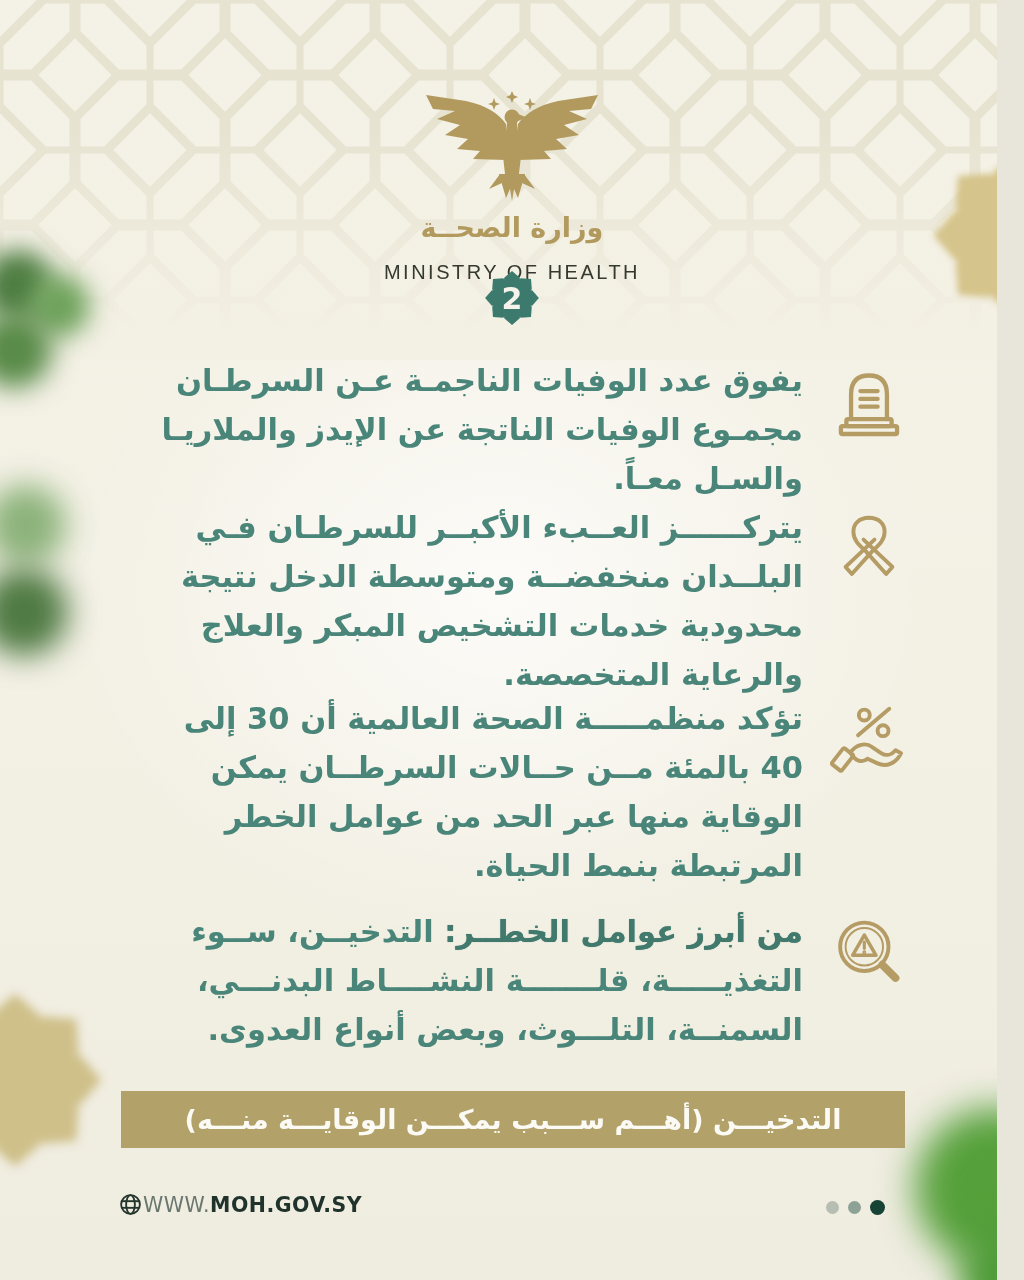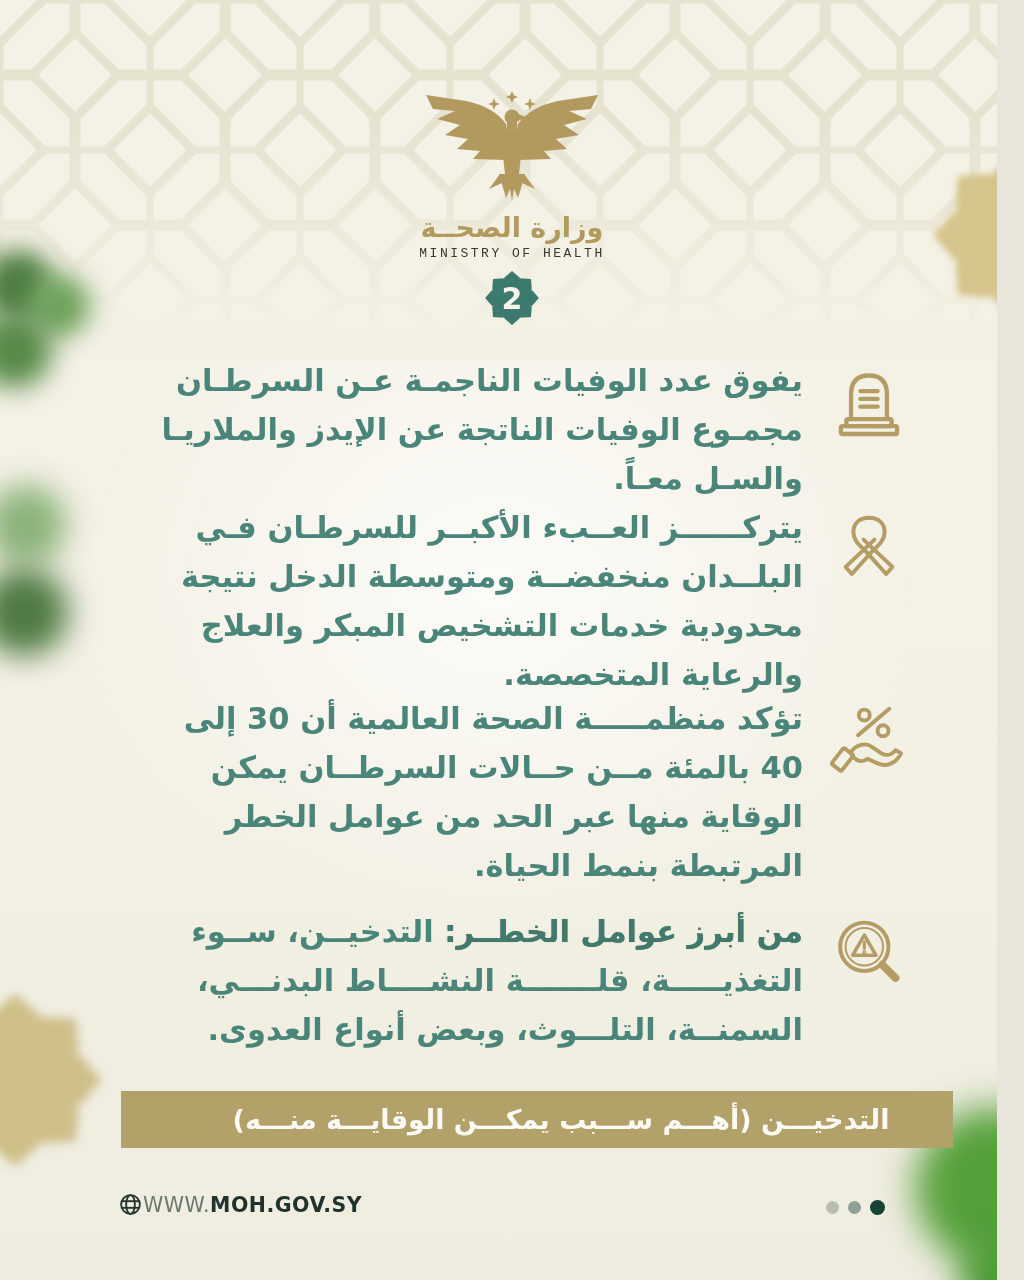--- a/index.html
+++ b/index.html
@@ -12,39 +12,39 @@
   
   .pattern{position:absolute;left:0;top:0;width:1024px;height:340px;opacity:.55;}
   .pattern-fade{position:absolute;left:0;top:0;width:1024px;height:360px;
     background:linear-gradient(180deg,rgba(244,241,230,0) 0%,rgba(244,241,230,0) 35%,#f3f0e4 92%);}
   .blob{position:absolute;border-radius:50%;}
   .flower-svg{position:absolute;}
   
   .logo-wrap{position:absolute;left:0;top:88px;width:1024px;text-align:center;}
   .eagle{width:210px;height:122px;display:block;margin:0 auto;}
   .logo-ar{margin-top:2px;font-size:27px;font-weight:bold;color:#b29a5e;letter-spacing:0;}
-  .logo-en{margin-top:3px;font-size:13px;letter-spacing:2.5px;color:#35392f;
-    font-family:Liberation Mono, monospace;}
+  .logo-en{margin-top:18px;font-size:20px;letter-spacing:2.5px;color:#35392f;
+    font-family:Liberation Sans, sans-serif;}
   
   .badge{position:absolute;left:484px;top:270px;width:56px;height:56px;}
   .badge svg{position:absolute;left:0;top:0;width:56px;height:56px;}
   .badge-num{position:absolute;left:0;top:0;width:56px;height:56px;display:flex;
     align-items:center;justify-content:center;color:#f6f4ea;font-size:30px;font-weight:bold;}
   
   .row{position:absolute;left:140px;right:88px;display:flex;direction:rtl;gap:26px;align-items:flex-start;}
   .row .icon-cell{flex:0 0 80px;display:flex;justify-content:center;}
   .row .icon-cell svg{width:78px;height:92px;}
   .row .txt{flex:1;direction:rtl;text-align:right;color:#4a8579;font-size:30.5px;
     font-weight:bold;line-height:49px;}
   .row .txt .lead{color:#41796d;text-shadow:0 0 .7px #41796d;margin-top:30px;}
   .r1{top:356px;} .r2{top:503px;} .r3{top:694px;} .r4{top:907px;}
   .gold-stroke{stroke:#b49c64;fill:none;stroke-linecap:round;stroke-linejoin:round;}
   
   .banner{position:absolute;left:121px;top:1091px;width:784px;height:57px;background:#b2a169;
-    display:flex;align-items:center;justify-content:center;padding-left:48px;}
+    display:flex;align-items:center;justify-content:center;}
   .banner-text{direction:rtl;color:#fbfaf4;font-size:27px;font-weight:bold;letter-spacing:.5px;}
   
   .footer-url{position:absolute;left:118px;top:1192px;display:flex;align-items:center;}
   .footer-url svg{width:25px;height:25px;}
   .url-text{font-size:20.5px;letter-spacing:.5px;color:#24352e;}
   .url-text .www{font-weight:normal;color:#6a776f;}
   .url-text .moh{font-weight:bold;color:#1f332c;}
   .dots{position:absolute;right:112px;top:1200px;display:flex;gap:9px;align-items:center;}
   .dot{width:13px;height:13px;border-radius:50%;}
   .dot-0{background:#b7bdb2;} .dot-1{background:#8da196;} .dot-2{background:#174236;width:15px;height:15px;}

